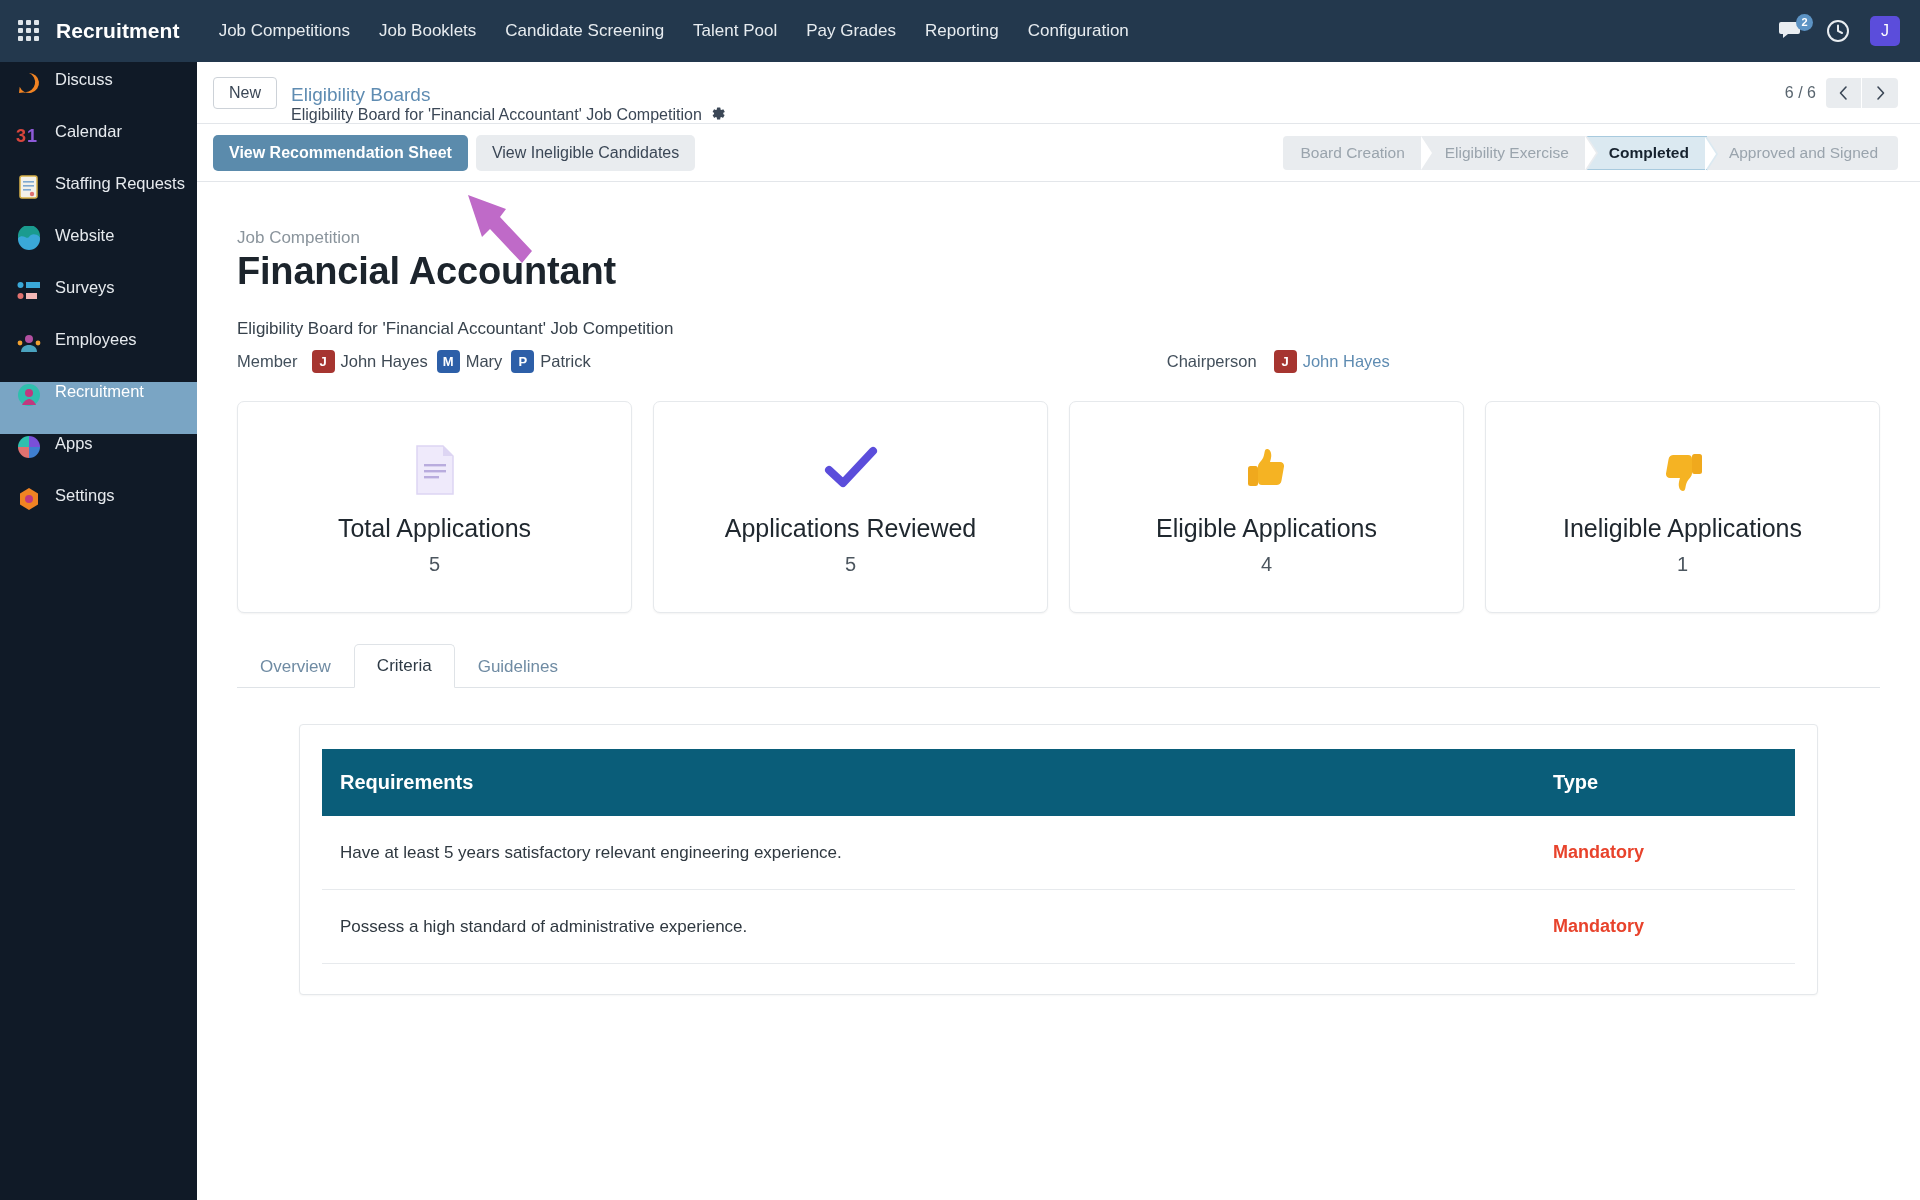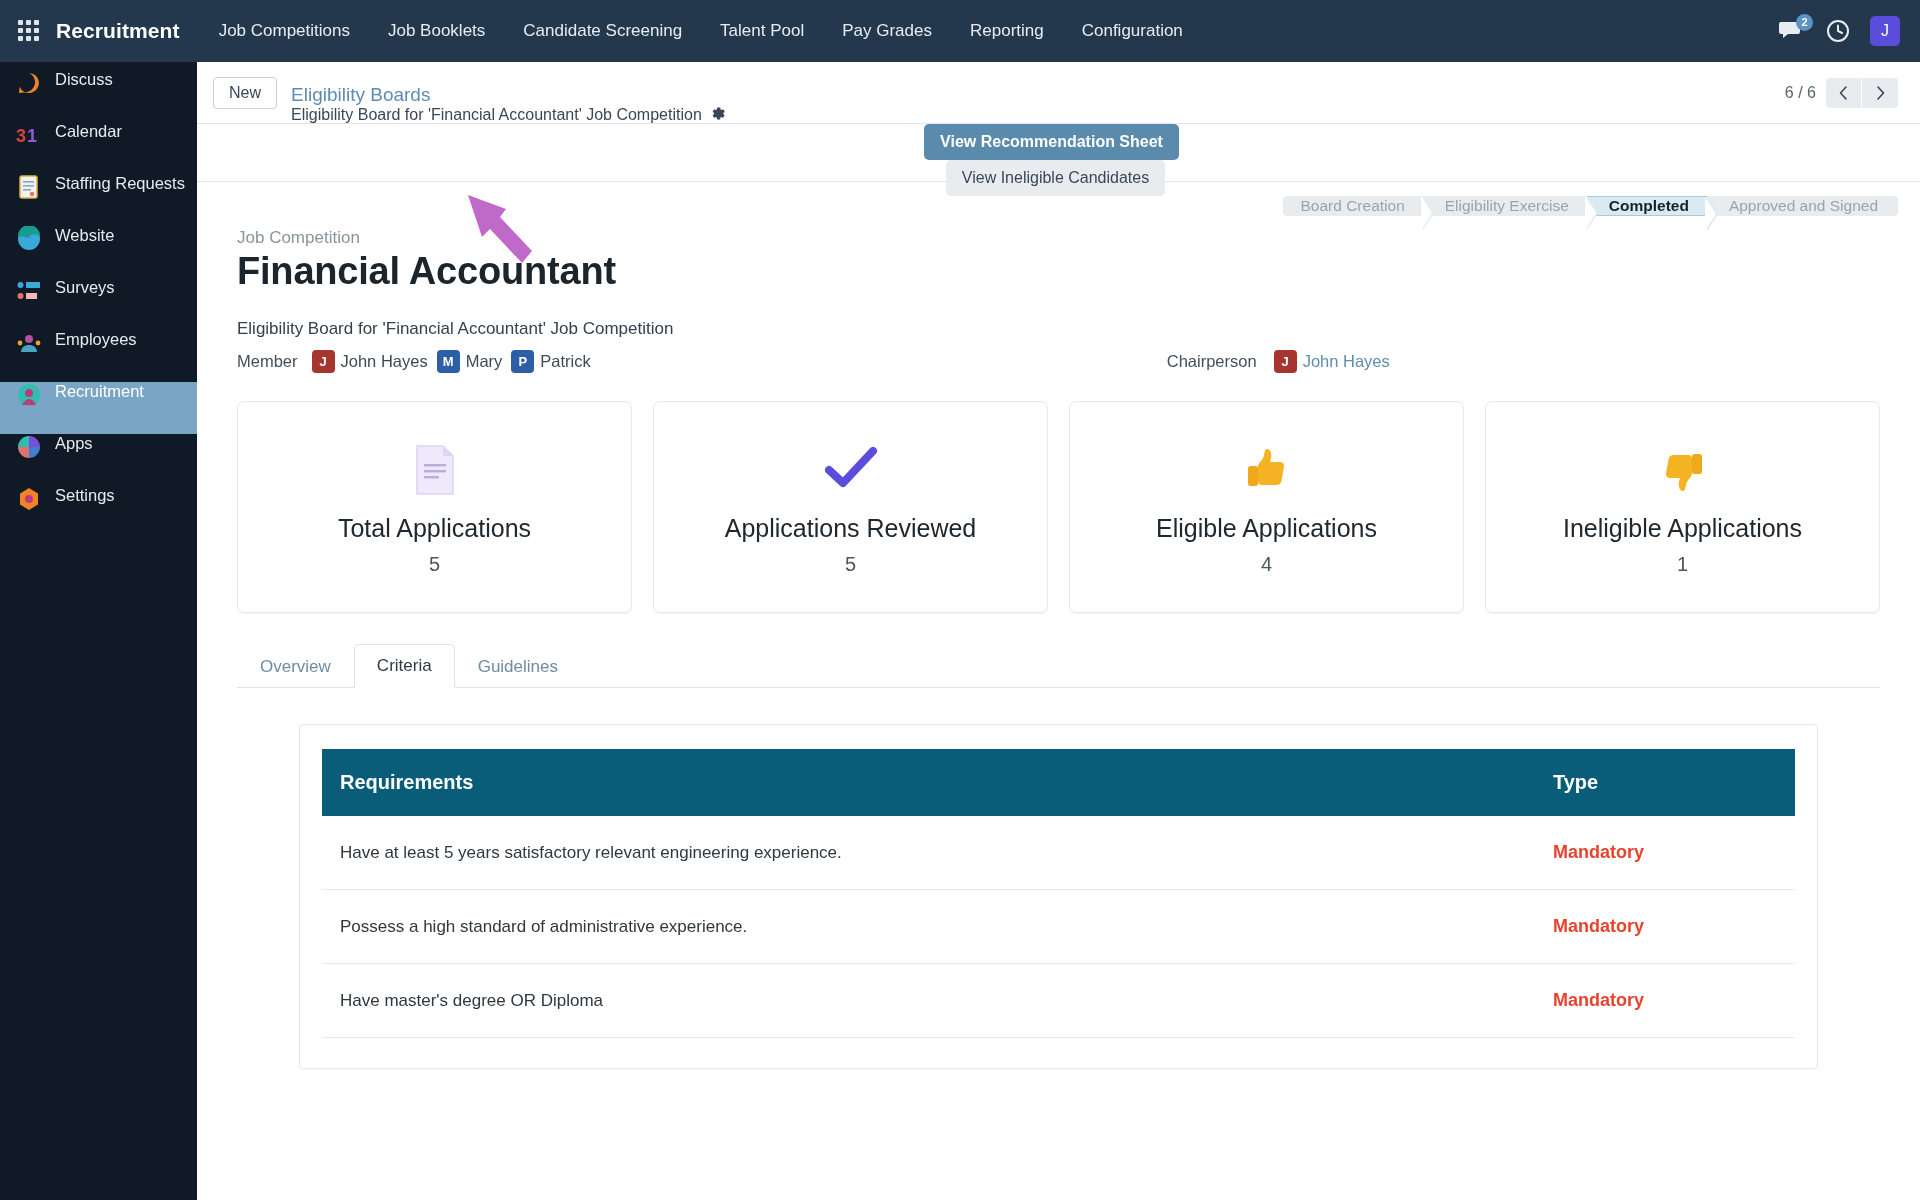--- a/index.html
+++ b/index.html
@@ -26,21 +26,21 @@
     grid-template-columns: repeat(3, 5px);
     grid-template-rows: repeat(3, 5px);
     gap: 3px;
     cursor: pointer;
   }
   .apps-grid i { background: #dfe5ea; display: block; width: 5px; height: 5px; border-radius: 1px;}
   .brand {
     font-size: 21px; font-weight: 700; letter-spacing: .1px;
     margin-right: 26px; color: #ffffff; white-space: nowrap;
   }
-  .navmenu { display: flex; align-items: center; gap: 12px; }
+  .navmenu { display: flex; align-items: center; gap: 3px; }
   .navmenu .nav-item {
     font-size: 17px; color: #e7ecf0; padding: 6px 13px;
     white-space: nowrap; cursor: pointer; border-radius: 3px;
   }
   .nav-right {
     margin-left: auto; display: flex; align-items: center; gap: 20px;
     padding-right: 20px;
   }
   .msg-icon { position: relative; width: 28px; height: 24px; cursor: pointer; }
   .msg-icon svg { display:block; }
@@ -108,21 +108,20 @@
   }
   .pager-btn:first-child { border-radius: 4px 0 0 4px; border-right: 1px solid #fff; }
   .pager-btn:last-child { border-radius: 0 4px 4px 0; }
 
   
   .status-row {
     height: 58px; display: flex; align-items: center;
     padding: 0 22px 0 16px;
     border-bottom: 1px solid #e3e6ea;
     background: #ffffff;
-    flex-direction: column;
   }
   .btn-primary {
     background: #5b8bac; color: #fff; border: none;
     font-size: 16px; font-weight: 700; padding: 9px 16px;
     border-radius: 5px; cursor: pointer; margin-right: 8px;
   }
   .btn-secondary {
     background: #e9ecef; color: #3b4756; border: none;
     font-size: 16px; padding: 9px 16px; border-radius: 5px; cursor: pointer;
   }
@@ -520,24 +519,20 @@
           </thead>
           <tbody>
             <tr>
               <td>Have at least 5 years satisfactory relevant engineering experience.</td>
               <td class="type">Mandatory</td>
             </tr>
             <tr>
               <td>Possess a high standard of administrative experience.</td>
               <td class="type">Mandatory</td>
             </tr>
-            <tr>
-              <td>Have master's degree OR Diploma</td>
-              <td class="type">Mandatory</td>
-            </tr>
           </tbody>
         </table>
       </div>
 
     </div>
   </div>
 </div>
 
 <div class="anno">
   <svg width="130" height="95" viewBox="0 0 130 95">

